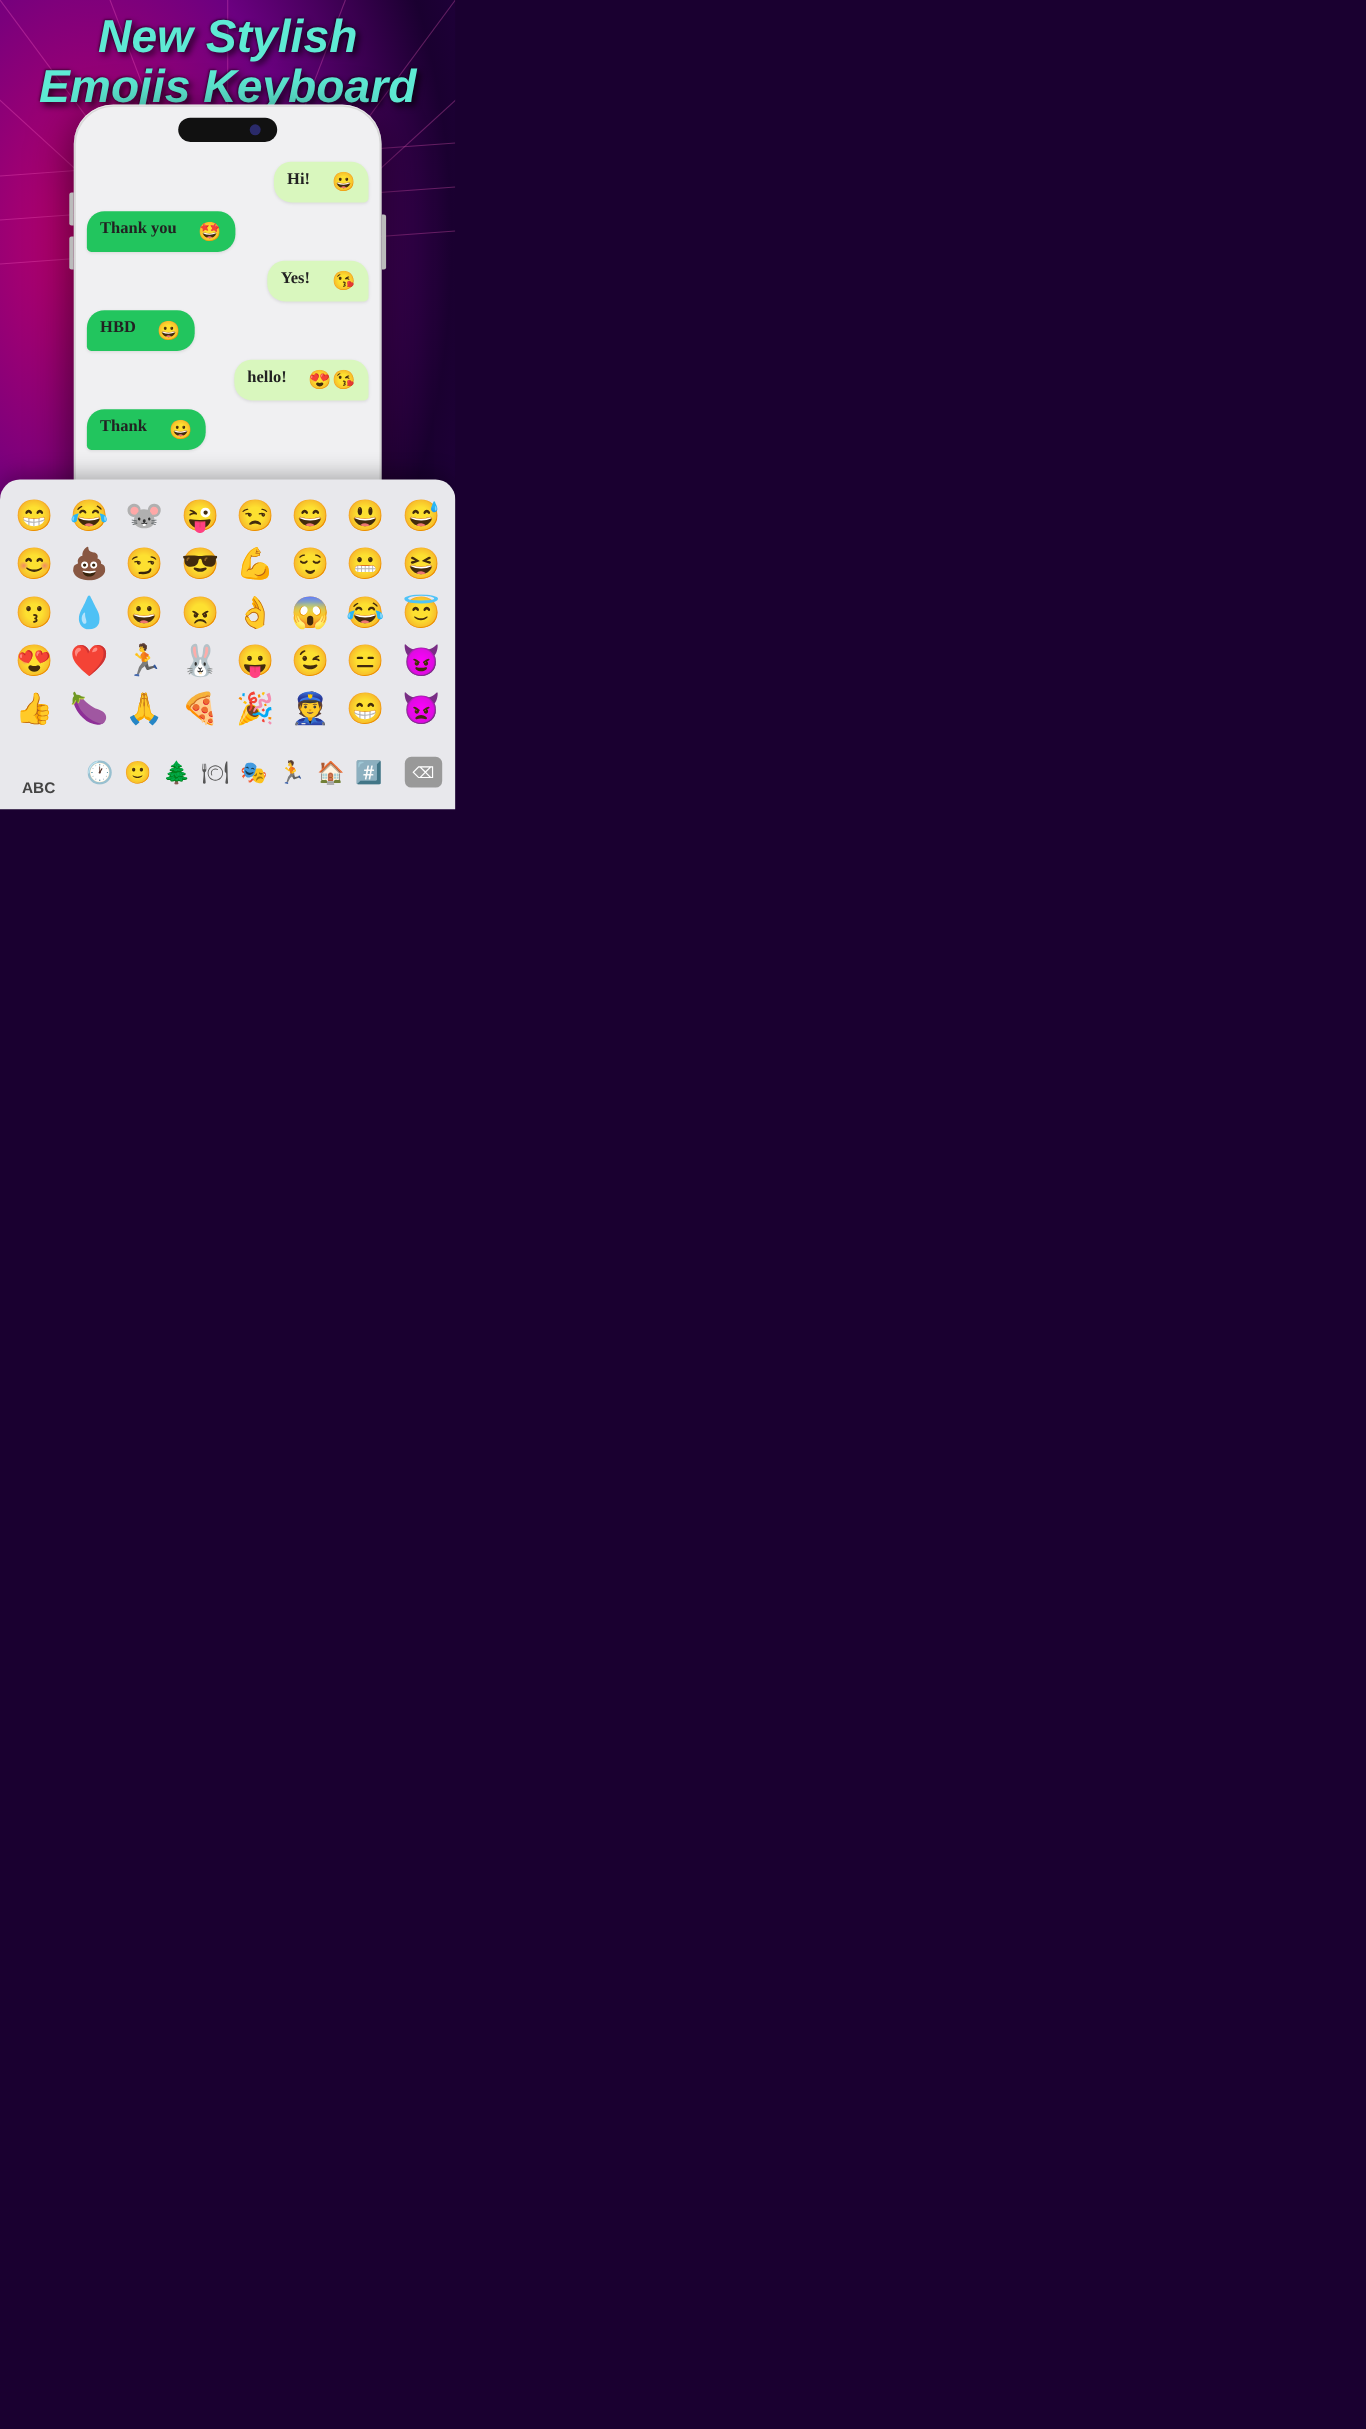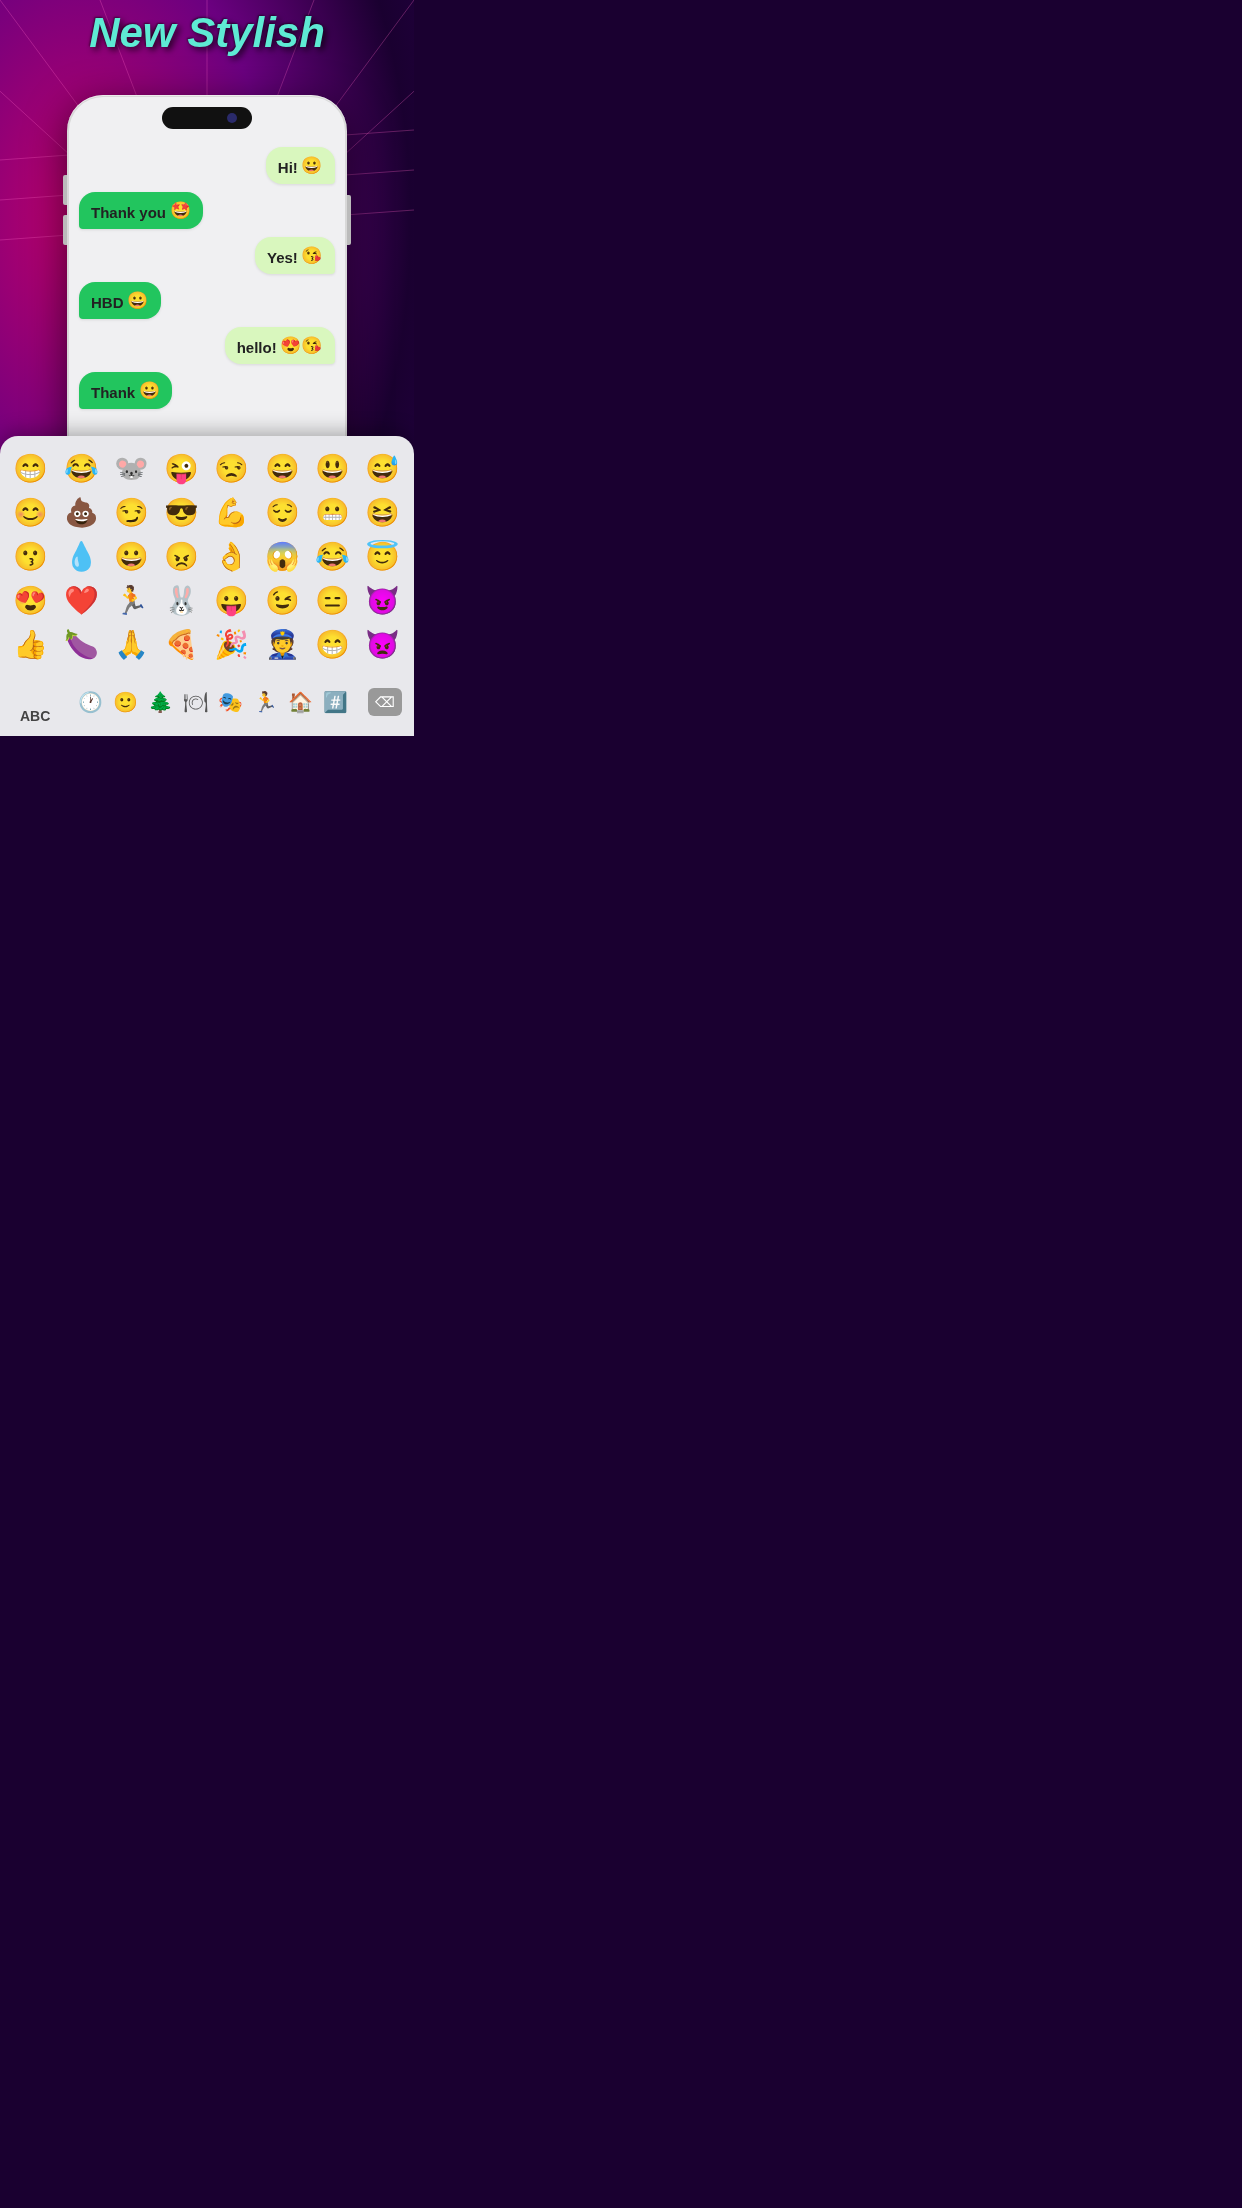--- a/index.html
+++ b/index.html
@@ -133,24 +133,25 @@
       flex-direction: column;
       gap: 8px;
     }
     .bubble {
       padding: 8px 12px;
       border-radius: 16px;
       font-size: 15px;
       font-weight: 600;
       max-width: 72%;
       display: flex;
-      align-items: flex-end;
-      gap: 4px;
+      align-items: flex-start;
+      gap: 20px;
       color: #222;
       box-shadow: 0 1px 3px rgba(0,0,0,0.1);
+      font-family: Liberation Serif, serif;
     }
     .bubble.sent {
       background: #d9f7be;
       align-self: flex-end;
       border-bottom-right-radius: 4px;
     }
     .bubble.received {
       background: #22c55e;
       align-self: flex-start;
       border-bottom-left-radius: 4px;
@@ -236,20 +237,21 @@
     <line class="grid-line" x1="207" y1="280" x2="414" y2="0"></line>
     <line class="grid-line" x1="207" y1="280" x2="514" y2="0"></line>
     <line class="grid-line" x1="0" y1="160" x2="414" y2="130"></line>
     <line class="grid-line" x1="0" y1="200" x2="414" y2="170"></line>
     <line class="grid-line" x1="0" y1="240" x2="414" y2="210"></line>
   </svg>
 </div>
 
 <div class="title-area">
   <div class="title-text">New Stylish</div>
+  <div class="title-text">Emojis Keyboard</div>
 </div>
 
 <div class="phone-container">
   <div class="phone-shell">
     <div class="phone-side-btn-left"></div>
     <div class="phone-side-btn-left2"></div>
     <div class="phone-side-btn-right"></div>
     <div class="phone-inner">
       <div class="phone-notch"></div>
       <div class="phone-camera"></div>

